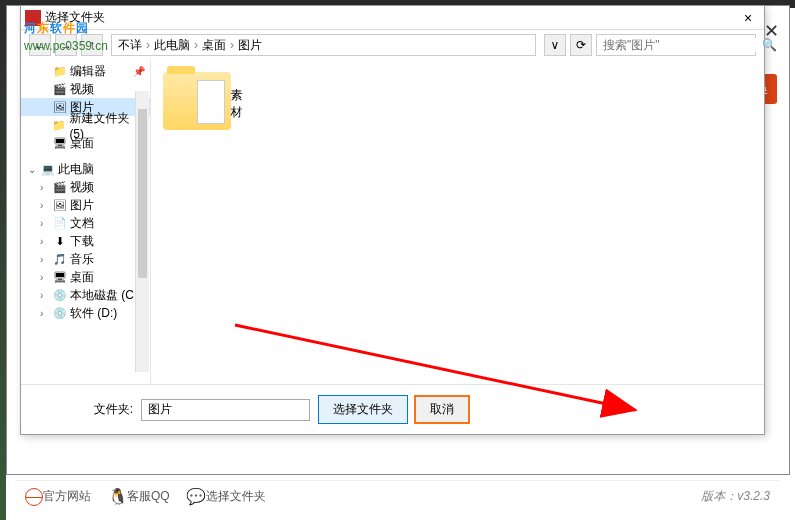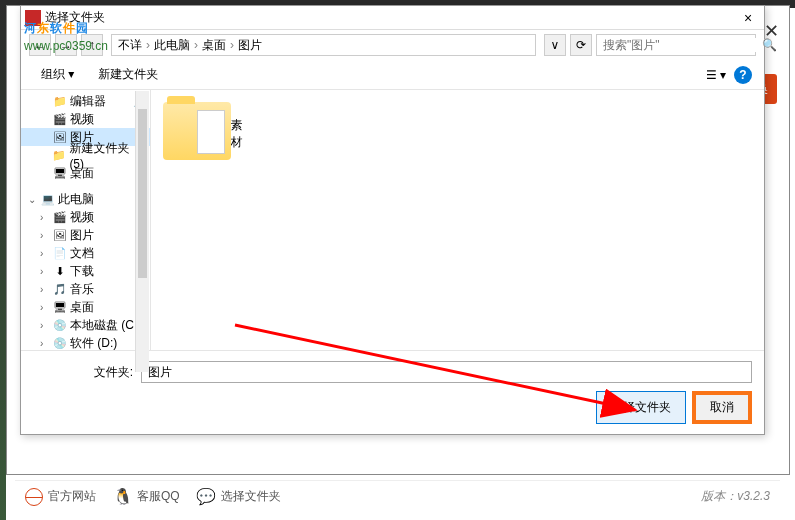--- a/index.html
+++ b/index.html
@@ -48,38 +48,38 @@
     .ico-pin { color: #666; font-size: 10px; position: absolute; right: 4px; }
     .tree-spacer { height: 8px; }
     
     .content { flex: 1; padding: 12px; position: relative; }
     .folder-item { width: 90px; display: inline-flex; align-items: center; cursor: pointer; }
     .folder-icon-lg { width: 72px; height: 58px; background: linear-gradient(#ffe9a8, #ffd763); border-radius: 4px; position: relative; }
     .folder-icon-lg::before { content: ''; position: absolute; top: -6px; left: 4px; width: 28px; height: 8px; background: #ffd763; border-radius: 3px 3px 0 0; }
     .folder-preview { position: absolute; right: 6px; top: 8px; width: 28px; height: 44px; background: #fff; border: 1px solid #ccc; }
     .folder-label { margin-top: 6px; }
     
-    .dialog-footer { border-top: 1px solid #e5e5e5; padding: 10px 12px; display: flex; flex-direction: column; gap: 8px; }
+    .dialog-footer { border-top: 1px solid #e5e5e5; padding: 10px 12px; display: flex; flex-direction: row; gap: 8px; }
     .footer-row { display: flex; align-items: center; gap: 8px; }
     .footer-label { width: 100px; text-align: right; }
     .footer-input { flex: 1; height: 22px; border: 1px solid #aaa; padding: 0 6px; }
     .footer-btns { display: flex; justify-content: flex-end; gap: 6px; }
-    .btn { padding: 4px 14px; border: 4px solid #f97316; background: #f0f0f0; cursor: pointer; }
+    .btn { padding: 4px 14px; border: 2px solid #f97316; background: #f0f0f0; cursor: pointer; }
     .btn.primary { border: 1px solid #0078d7; background: #e5f1fb; }
     
     .app-close { position: absolute; right: 10px; top: 14px; font-size: 18px; color: #333; cursor: pointer; z-index: 20; }
     .app-line { position: absolute; right: 40px; top: 18px; width: 2px; height: 16px; background: #ddd; }
     .app-convert-btn { position: absolute; right: 12px; top: 68px; width: 30px; height: 30px; background: #d84315; color: #fff; display: flex; align-items: center; justify-content: center; border-radius: 3px; z-index: 20; }
     
     .dropzone { position: absolute; left: 140px; right: 30px; top: 90px; bottom: 60px; border: 2px dashed #e0c0c0; border-radius: 2px; }
     
     .arrow { position: absolute; left: 230px; top: 320px; width: 420px; height: 100px; pointer-events: none; z-index: 60; }
     
     .bottom-bar { position: absolute; bottom: 8px; left: 15px; right: 15px; height: 32px; display: flex; align-items: center; border-top: 1px solid #eee; gap: 18px; padding: 0 10px; }
-    .bb-item { display: flex; align-items: center; gap: 5px; cursor: pointer; color: #555; }
+    .bb-item { display: flex; align-items: center; cursor: pointer; color: #555; }
     .bb-icon { width: 18px; height: 18px; display: inline-flex; align-items: center; justify-content: center; }
     .bb-globe { border: 1.5px solid #d84315; border-radius: 50%; position: relative; }
     .bb-globe::after { content: ''; position: absolute; left: 0; right: 0; top: 50%; border-top: 1.5px solid #d84315; }
     .bb-qq { color: #d84315; font-size: 16px; }
     .bb-wechat { color: #4caf50; font-size: 16px; }
     .bb-spacer { flex: 1; }
     .bb-version { color: #888; font-style: italic; }
     
     .scrollbar-v { position: absolute; right: 0; top: 85px; bottom: 58px; width: 16px; background: #f0f0f0; border-left: 1px solid #ddd; }
     .scrollbar-thumb { background: #ccc; height: 60%; margin: 18px 2px 0; }
@@ -125,27 +125,20 @@
         <span>图片</span>
       </div>
     <span class="nav-btn">∨</span>
     <span class="nav-btn">⟳</span>
     <div class="search-box">
       <input placeholder="搜索&quot;图片&quot;" style="">
       <span class="search-icon">🔍</span>
     </div>
   </div>
 
-  <div class="dialog-toolbar">
-    <span class="tb-btn">组织 ▾</span>
-    <span class="tb-btn">新建文件夹</span>
-    <span class="tb-spacer"></span>
-    <span class="tb-view">☰ ▾</span>
-    <span class="tb-help">?</span>
-  </div>
 
   <div class="dialog-body">
     <div class="tree" id="tree">
         <div class="tree-item" style="position: relative;">
           <span class="tree-indent" style="width: 12px;"></span>
           <span class="tree-expand"></span>
           <span class="tree-icon">📁</span>
           <span>编辑器</span>
           <span class="ico-pin">📌</span>
         </div>

